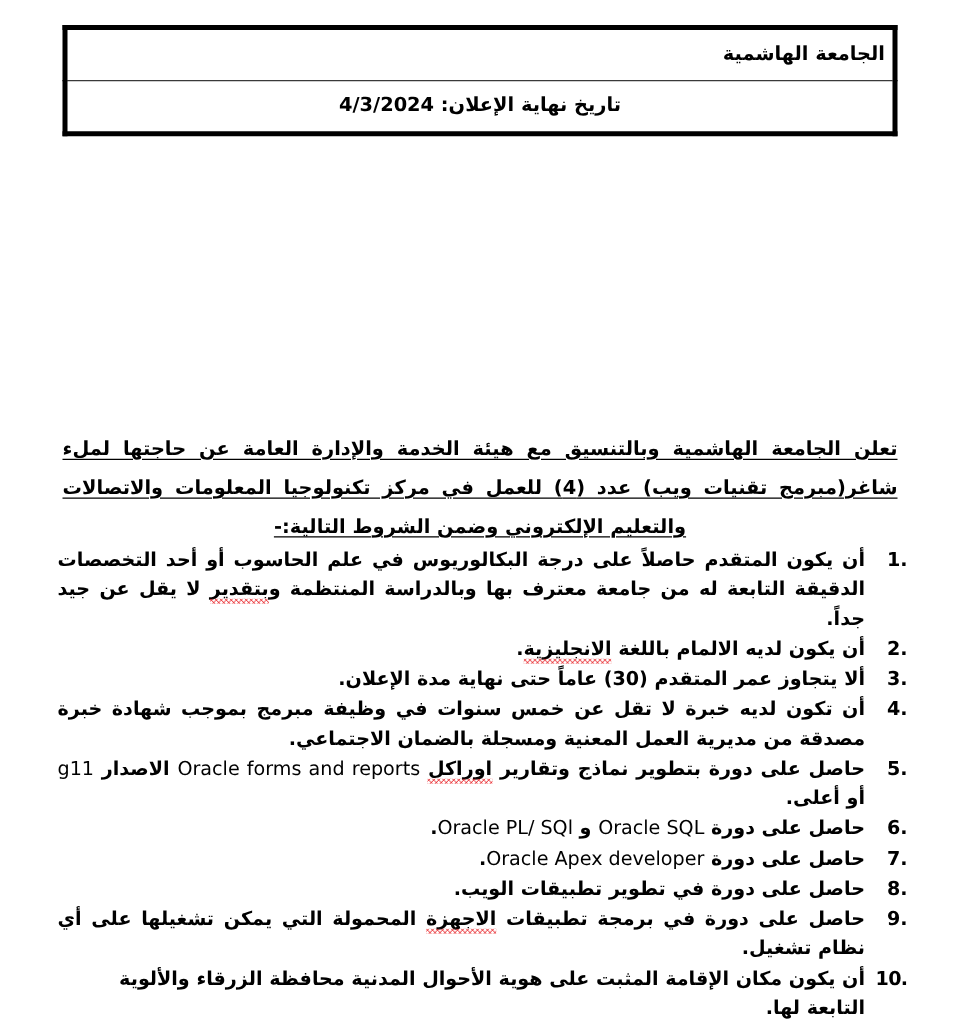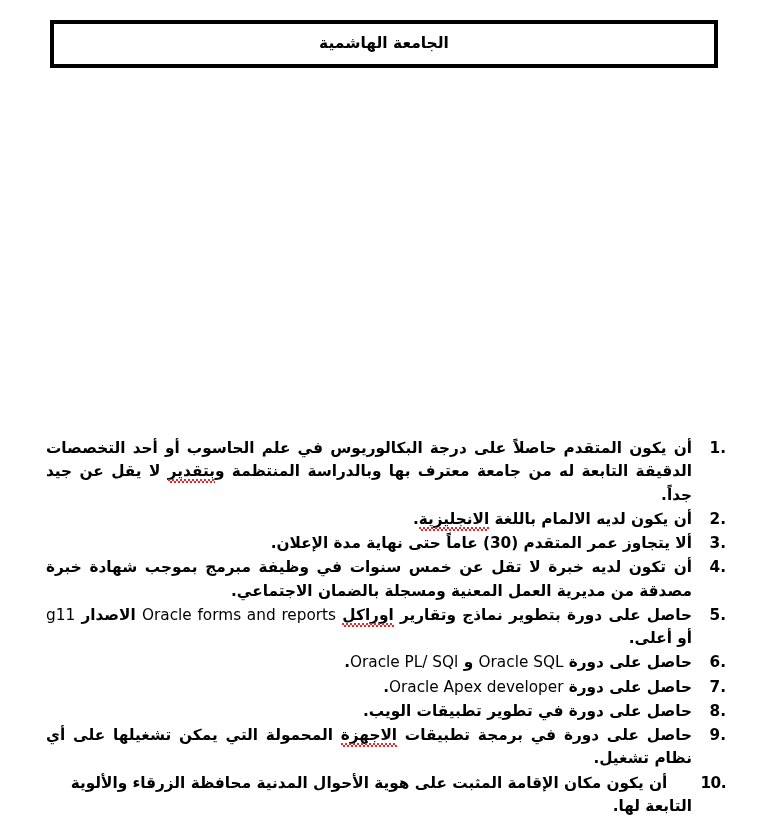--- a/index.html
+++ b/index.html
@@ -44,21 +44,21 @@
     text-align: center;
     vertical-align: middle;
     height: 36px;
     padding: 2px 6px;
     font-size: 15.5px;
     font-weight: bold;
     line-height: 1.25;
     font-family: "DejaVu Sans", "Liberation Sans", sans-serif;
     direction: rtl;
   }
-  table.header-table tr:first-child td { border-top: none; }
+  table.header-table tr:first-child td { border-top: none; text-align: right; }
   table.header-table tr:last-child td  { border-bottom: none; }
 
   .cell-date { unicode-bidi: plaintext; }
 
   
   .intro {
     position: absolute;
     top: 328px;
     right: 50px;
     left: 50px;
@@ -115,21 +115,21 @@
   
   ol.cond-list > li.num-wide::before {
     width: 30px;
     letter-spacing: -0.5px;
   }
   ol.cond-list > li.justify-both {
     text-align: justify;
     text-align-last: right;
   }
   ol.cond-list > li.center-ish {
-    text-align: center;
+    text-align: right;
   }
 
   
   .ltr {
     direction: ltr;
     unicode-bidi: embed;
     font-weight: normal;
   }
 
   
@@ -158,24 +158,28 @@
 <body>
 
 <div class="page">
 
   <div class="header-table-wrap">
     <table class="header-table">
       <tbody>
         <tr>
           <td>الجامعة الهاشمية</td>
         </tr>
+        <tr>
+          <td class="cell-date">تاريخ نهاية الإعلان: 4/3/2024</td>
+        </tr>
       </tbody>
     </table>
   </div>
 
+  <p class="intro">تعلن الجامعة الهاشمية وبالتنسيق مع هيئة الخدمة والإدارة العامة عن حاجتها لملء شاغر(مبرمج تقنيات ويب) عدد (4) للعمل في مركز تكنولوجيا المعلومات والاتصالات والتعليم الإلكتروني وضمن الشروط التالية:-</p>
 
   <div class="conditions">
     <ol class="cond-list">
 
       <li class="justify-both">
         <span>أن يكون المتقدم حاصلاً على درجة البكالوريوس في علم الحاسوب أو أحد التخصصات الدقيقة التابعة له من جامعة معترف بها وبالدراسة المنتظمة و</span><span class="squiggle">بتقدير</span><span> لا يقل عن جيد جداً.</span>
       </li>
 
       <li class="center-ish">
         <span>أن يكون لديه الالمام باللغة </span><span class="squiggle">الانجليزية</span><span>.</span>

